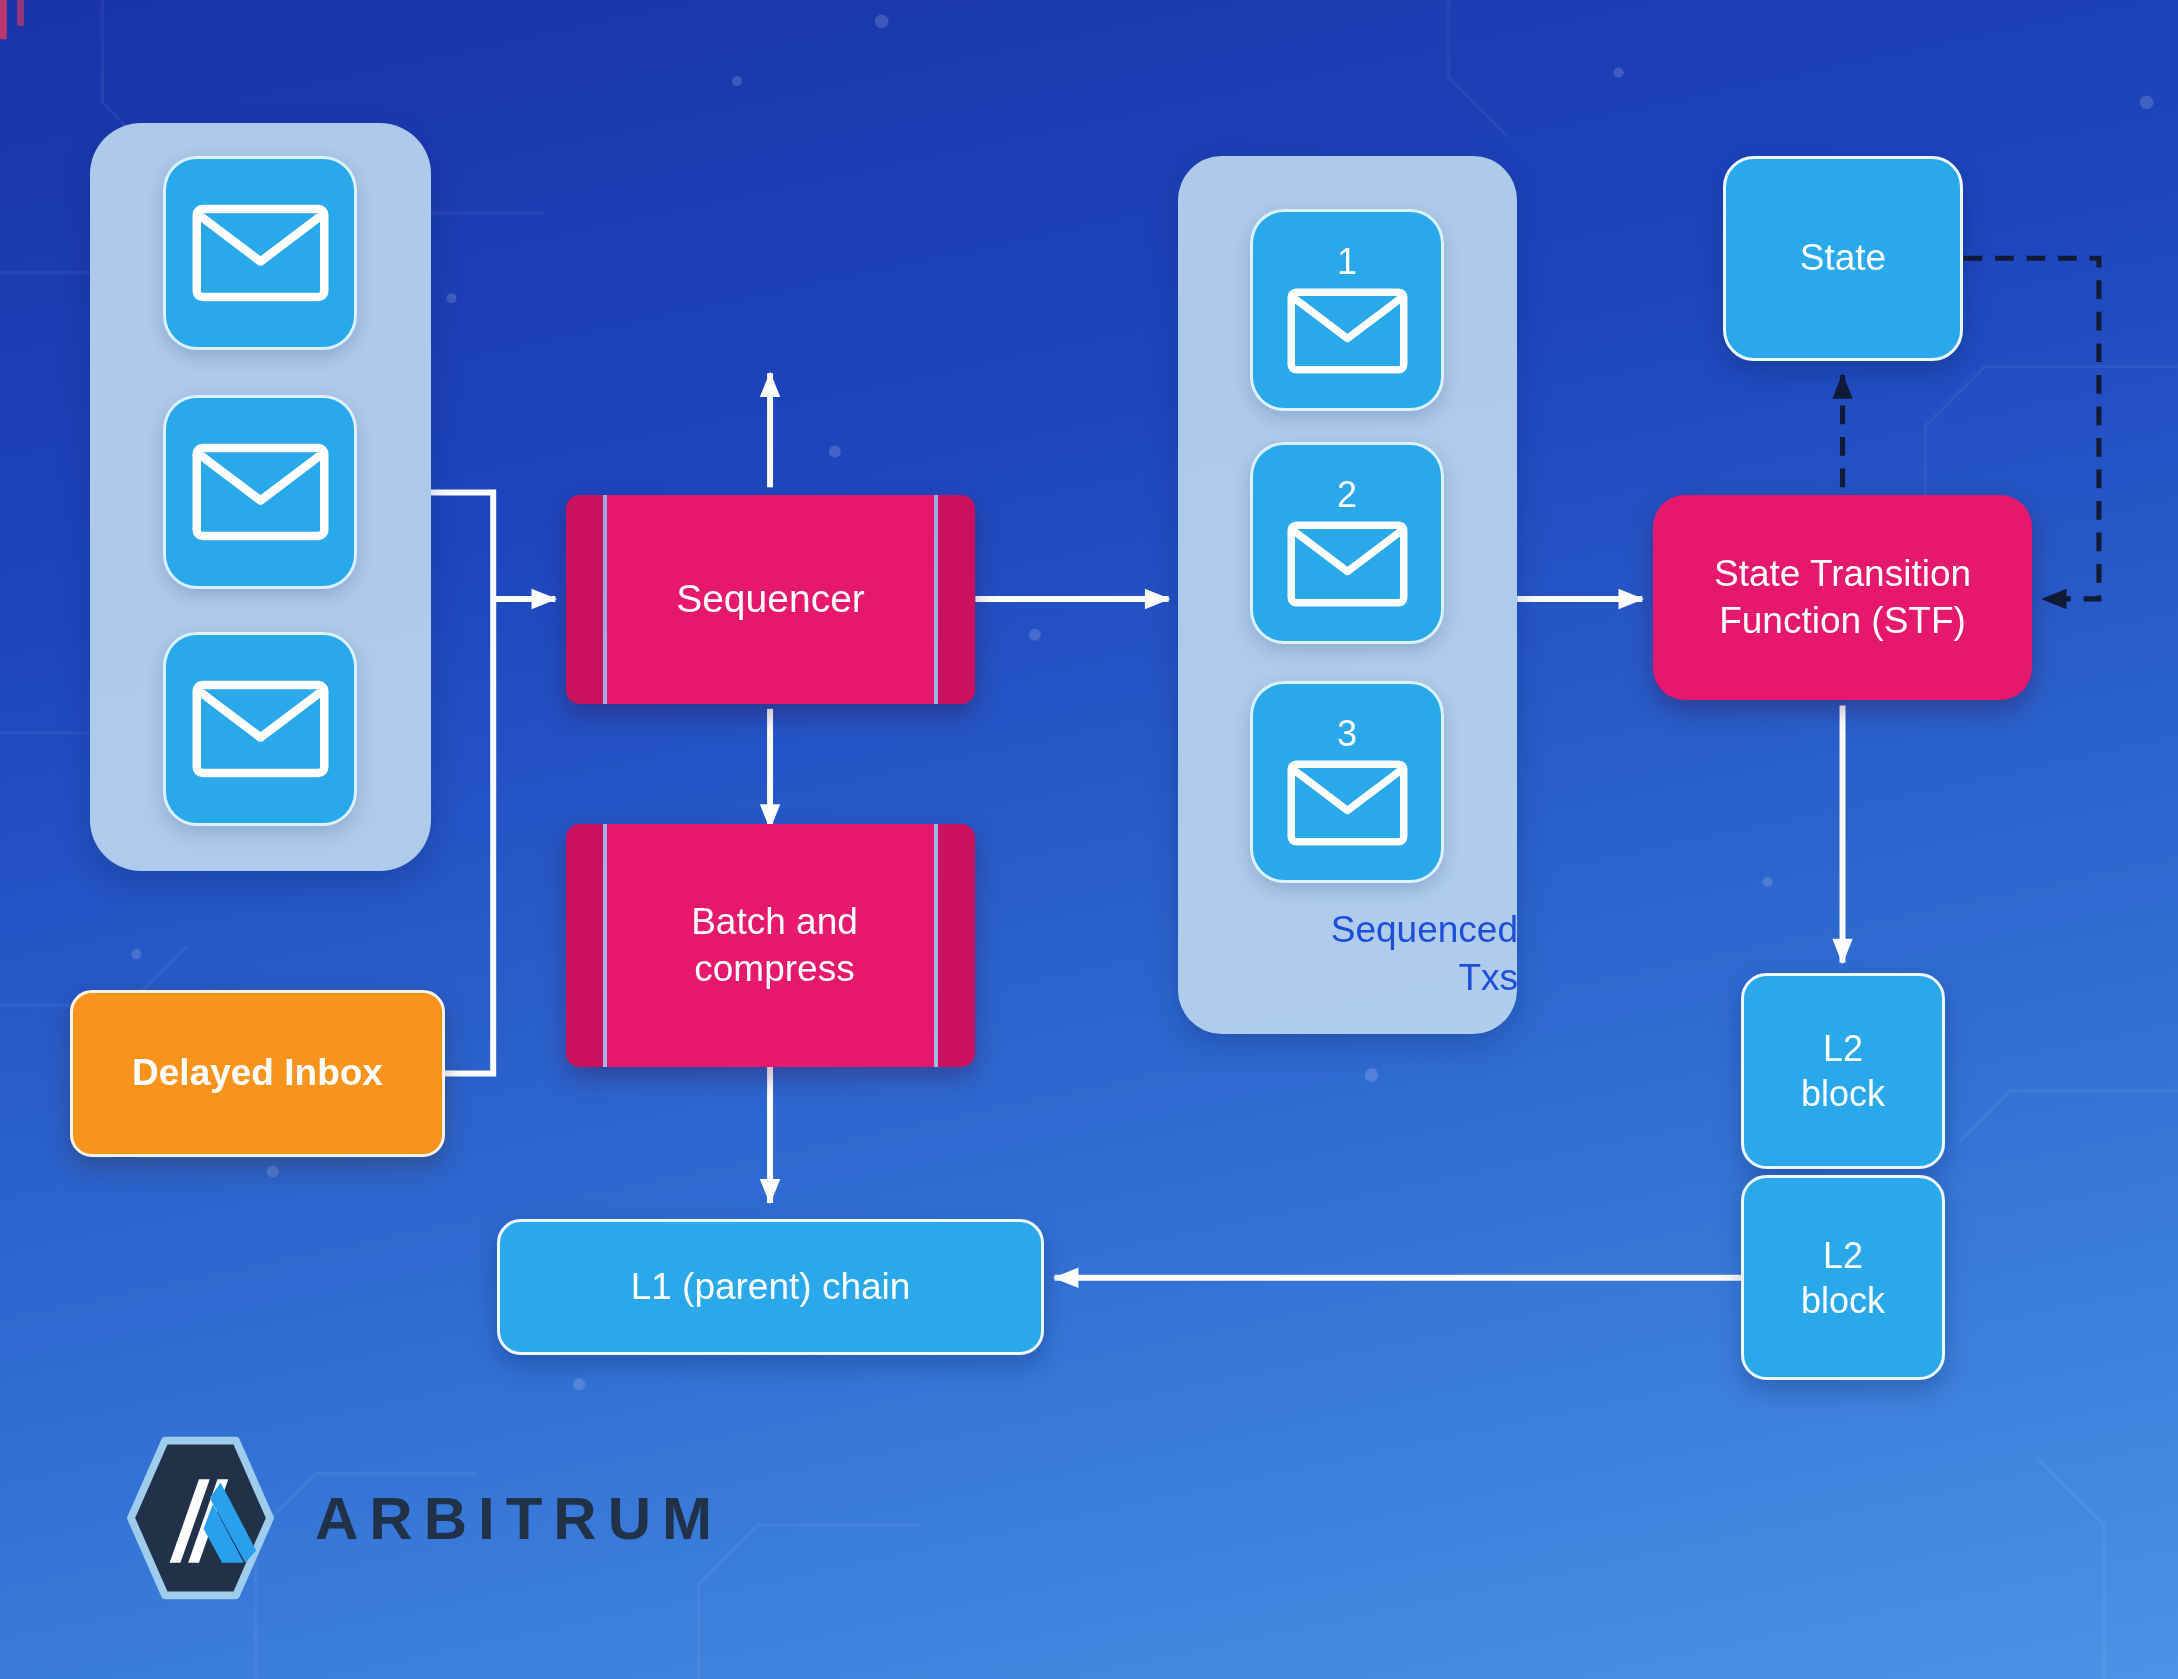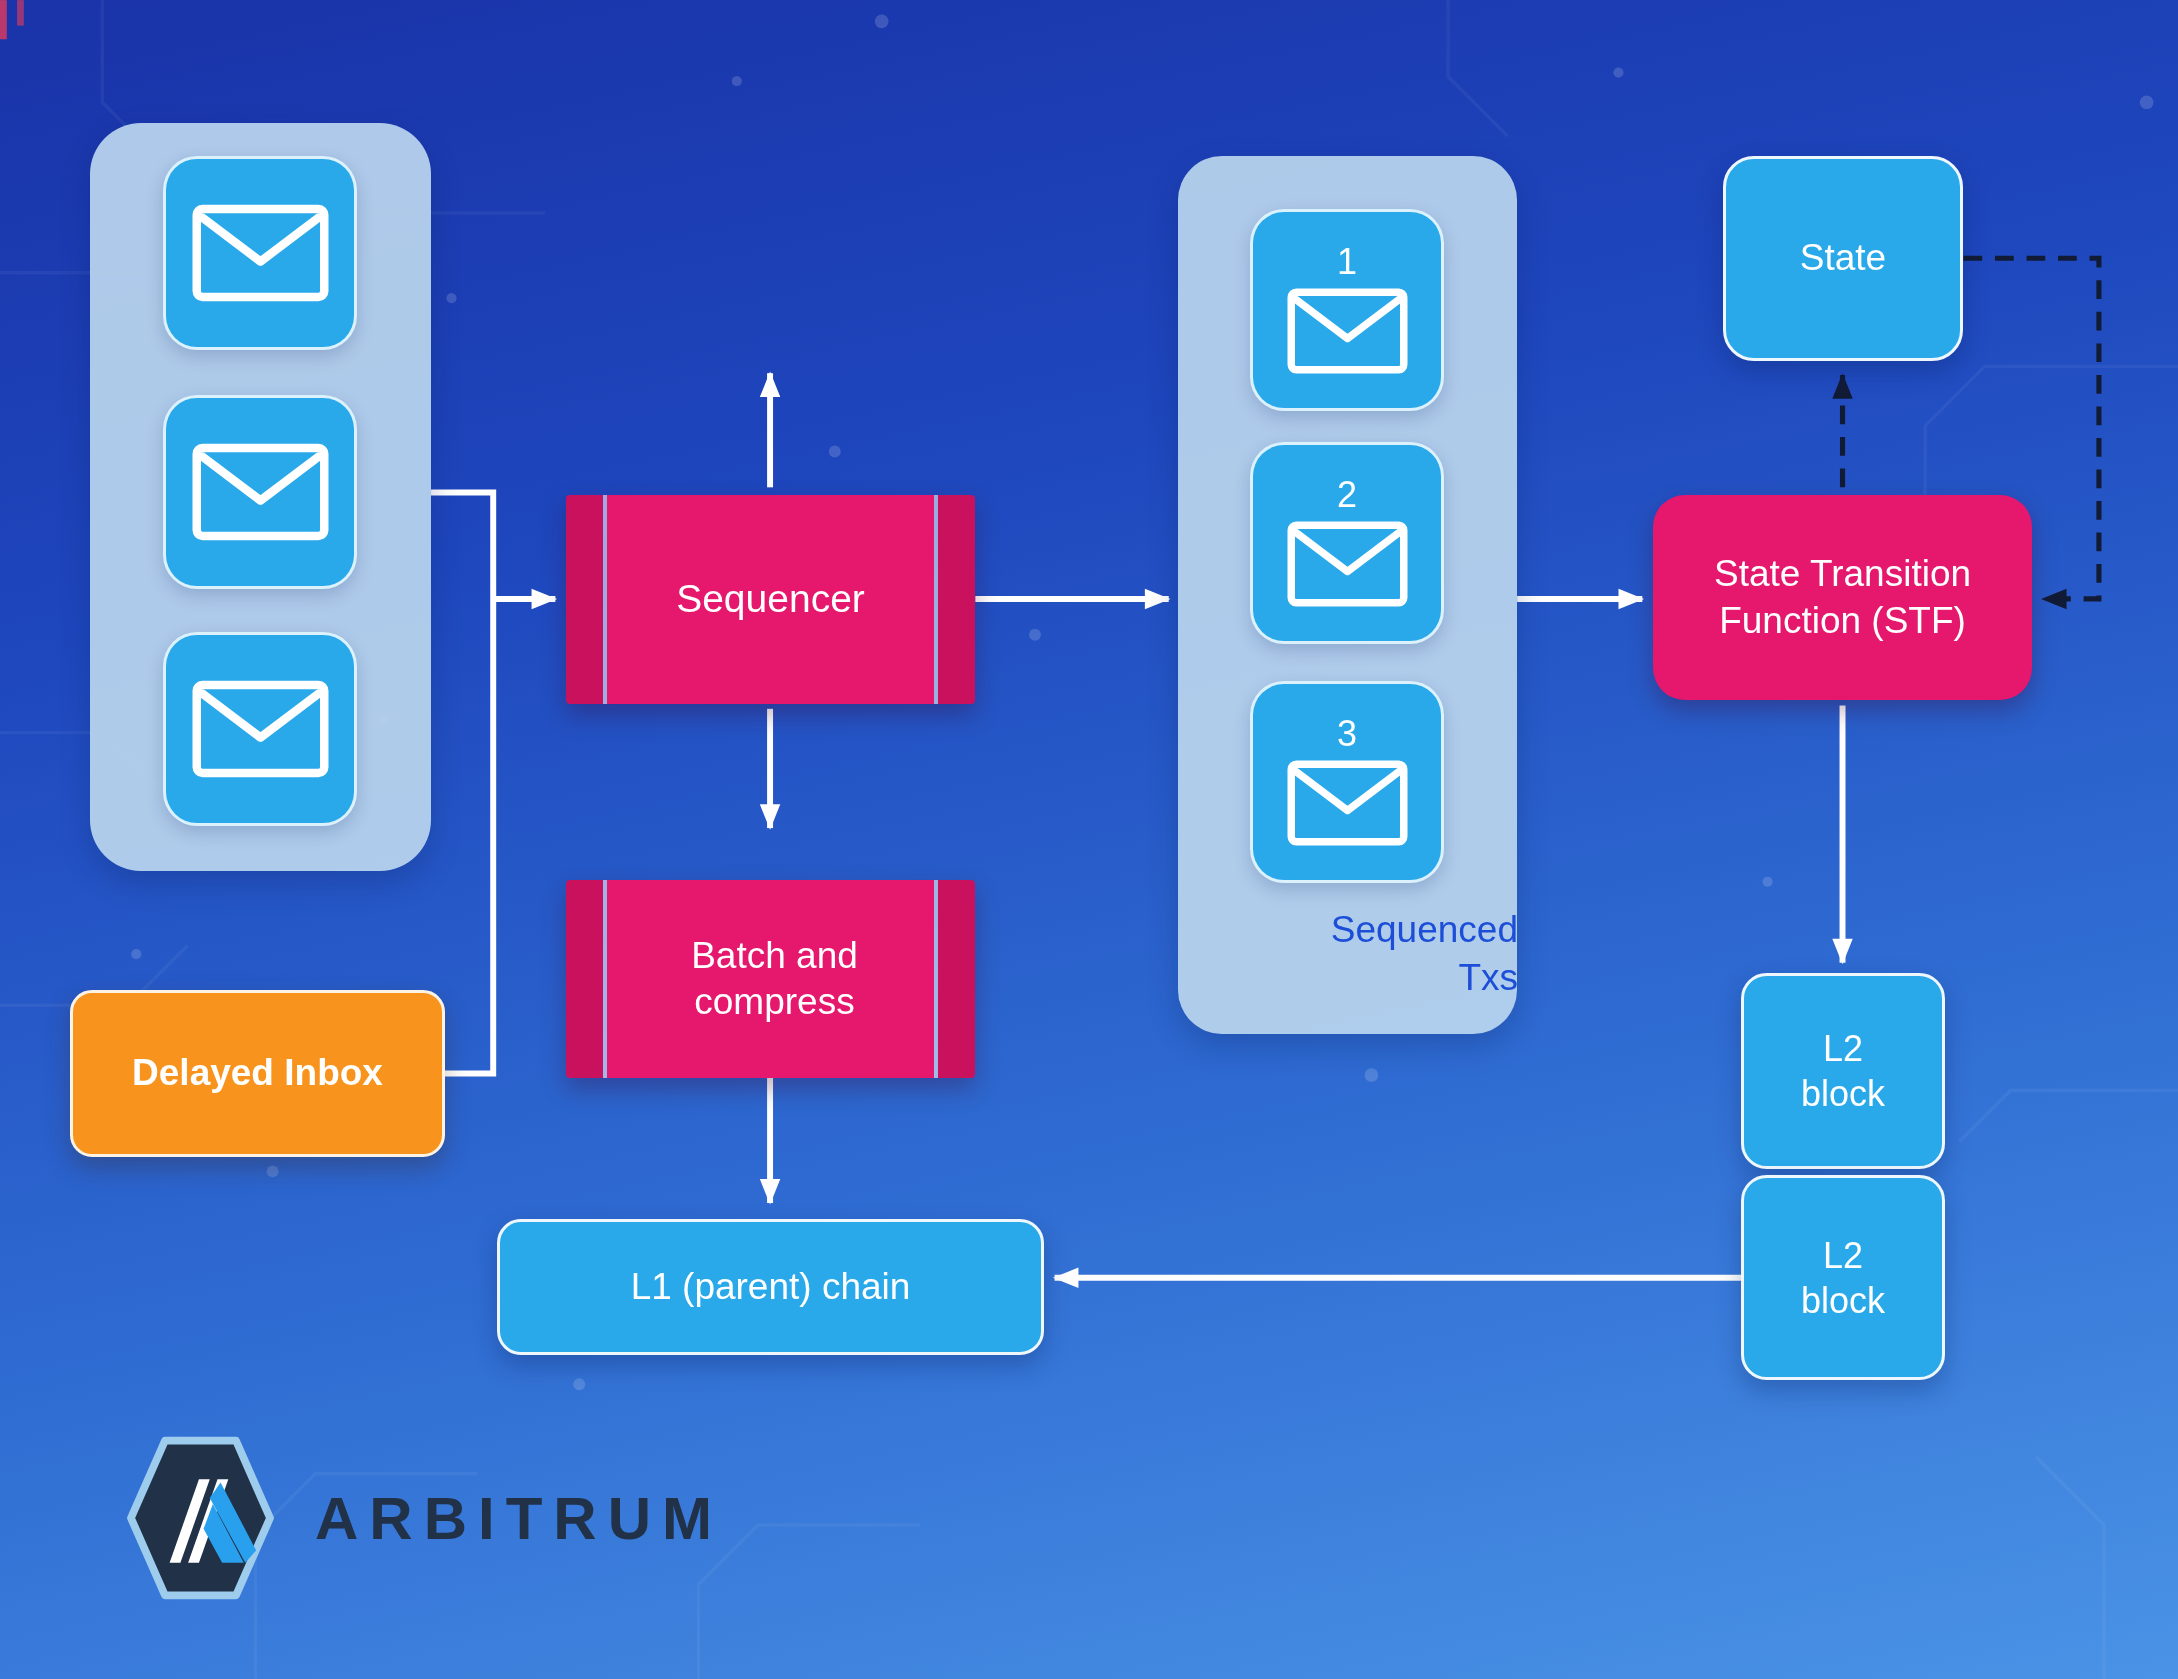--- a/index.html
+++ b/index.html
@@ -17,21 +17,21 @@
   .blue-node{background:#29a9ea;border:3.4px solid #eef7fd;border-radius:31px;
     box-shadow:0 10.2px 24px rgba(6,30,90,.28);font-size:37px;}
   .group{position:absolute;box-sizing:border-box;z-index:2;
     background:rgba(187,214,238,.92);border-radius:51px;
     box-shadow:0 12px 29px rgba(6,30,90,.25);}
   .tile{position:absolute;box-sizing:border-box;background:#29a9ea;
     border:3.4px solid rgba(244,250,255,.88);border-radius:34px;
     display:flex;flex-direction:column;align-items:center;justify-content:center;
     gap:5.1px;box-shadow:0 6.8px 17px rgba(6,30,90,.18);}
   .tile-num{color:#fff;font-size:36px;line-height:1;}
-  .pink-node{background:#e5186d;border-radius:4px;color:#fff;font-size:39px;
+  .pink-node{background:#e5186d;border-radius:14px;color:#fff;font-size:39px;
     box-shadow:0 10.2px 24px rgba(60,4,40,.30);}
   .pink-ribbon{
     background:linear-gradient(90deg,
       #c9115e 0px,#c9115e 37px,
       rgba(255,255,255,.55) 37px,rgba(255,255,255,.55) 41px,
       #e5186d 41px,#e5186d calc(100% - 41px),
       rgba(255,255,255,.55) calc(100% - 41px),rgba(255,255,255,.55) calc(100% - 37px),
       #c9115e calc(100% - 37px),#c9115e 100%);}
   .stf-node{border-radius:32px;font-size:37px;}
   .orange-node{background:#f8941d;border:3.4px solid #fdf3e4;border-radius:22px;
@@ -127,21 +127,21 @@
         <path d="M9 11 L50 42 L91 11" fill="none" stroke="#fff" stroke-width="6" stroke-linecap="round" stroke-linejoin="round"></path>
       </svg>
     </div>
   </div>
 
 
   <div class="node pink-node pink-ribbon" style="left:566px;top:495px;width:409px;height:209px;">
     <div>Sequencer</div>
   </div>
 
-  <div class="node pink-node pink-ribbon" style="left:566px;top:880px;width:409px;height:198px;font-size:37px;padding-left:8px;">
+  <div class="node pink-node pink-ribbon" style="left:566px;top:824px;width:409px;height:243px;font-size:37px;padding-left:8px;">
     <div>Batch and</div>
     <div>compress</div>
   </div>
 
   <div class="node orange-node" style="left:70px;top:990px;width:375px;height:167px;">
     <div>Delayed Inbox</div>
   </div>
 
   <div class="node blue-node" style="left:497px;top:1212px;width:547px;height:136px;border-radius:24px;margin-top:7px;">
     <div>L1 (parent) chain</div>

